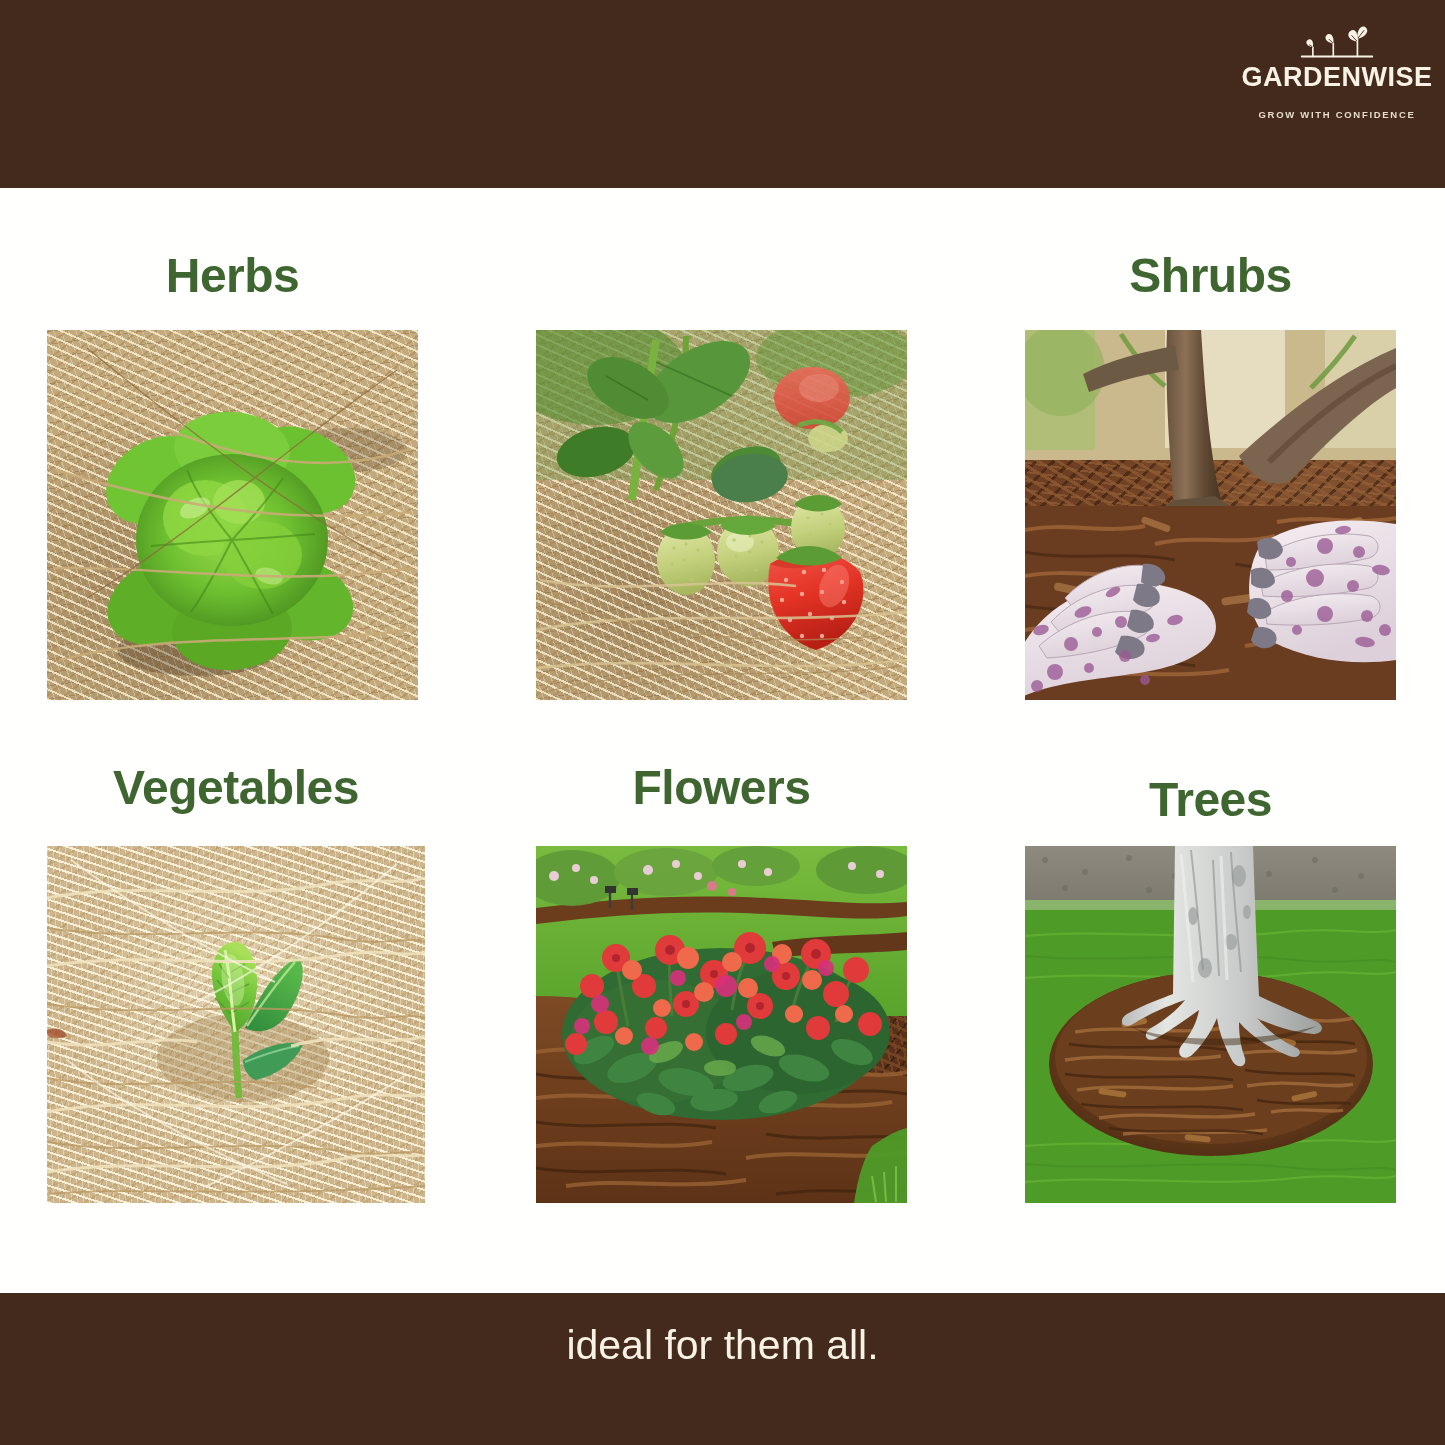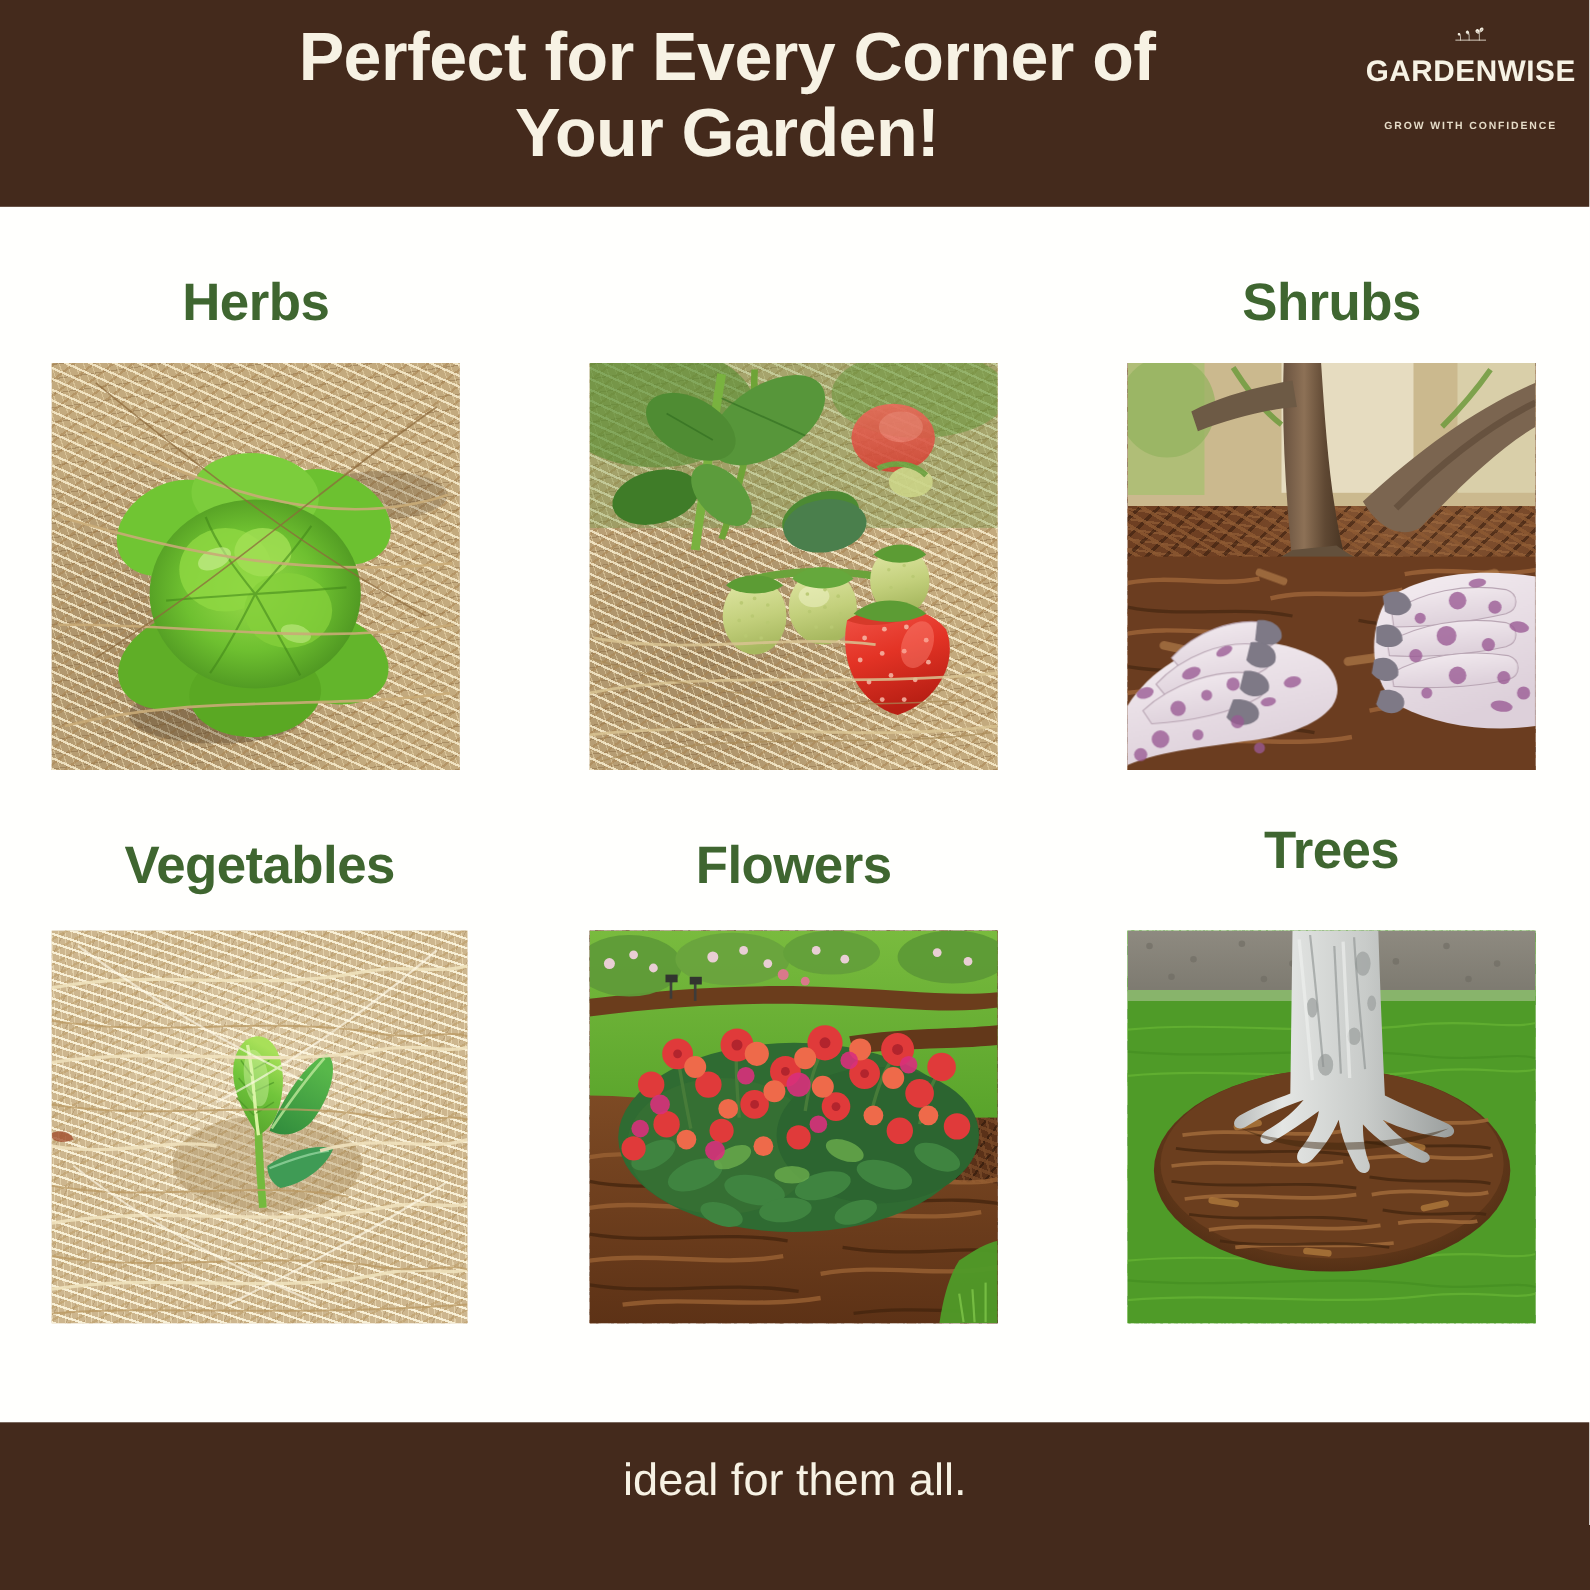--- a/index.html
+++ b/index.html
@@ -25,21 +25,21 @@
     font-size:62px;
     line-height:1.12;
     font-weight:bold;
     letter-spacing:-0.5px;
   }
   .header-title .l2{display:block;}
 
   
   .logo{
     position:absolute;right:12px;top:24px;width:192px;height:96px;
-    display:flex;flex-direction:column;align-items:center;justify-content:flex-start;gap:12px;
+    display:flex;flex-direction:column;align-items:center;justify-content:flex-start;
   }
   .logo-mark{width:96px;height:42px;display:block;}
   .logo-word{
     color:#F7F2E4;font-size:27px;font-weight:bold;
     letter-spacing:0.5px;line-height:1;margin-top:1px;
   }
   .logo-tag{
     color:#E6DCC8;font-size:9.5px;font-weight:bold;
     letter-spacing:1.7px;margin-top:18px;
   }
@@ -116,24 +116,20 @@
       repeating-linear-gradient(-76deg, rgba(40,108,20,.55) 0 2px, rgba(0,0,0,0) 2px 7px),
       radial-gradient(circle at 40% 60%, rgba(150,220,90,.35), rgba(0,0,0,0) 60%);
   }
 </style>
 </head>
 <body>
 
 <div class="page">
 
   <div class="header">
-    <div class="header-title">
-      <span>Perfect for Every Corner of</span>
-      <span class="l2">Your Garden!</span>
-    </div>
 
     <div class="logo">
       <svg class="logo-mark" viewBox="0 0 96 42">
         <g fill="none" stroke="#F7F2E4" stroke-width="1.8" stroke-linecap="round">
 
           <line x1="10" y1="35" x2="86" y2="35" stroke-width="2"></line>
 
           <line x1="22" y1="35" x2="22" y2="25"></line>
           <path d="M22 25 C15 24 13 19 17 17 C21 15 23 20 22 25 Z" fill="#F7F2E4" stroke="none"></path>
           <path d="M18.5 22.5 L21.3 24.6" stroke="#442A1C" stroke-width="1"></path>
@@ -700,21 +696,21 @@
             <path d="M20 214 C80 262 160 304 240 338"></path>
             <path d="M360 228 C300 268 230 306 160 340"></path>
           </g>
 
           <path d="M0 184 C10 180 18 184 20 190 C12 194 2 192 0 188 Z" fill="#a3502f" opacity=".8"></path>
         </svg>
       </div>
     </div>
 
     <div class="cell" style="left:1025px;top:546px;width:371px;height:512px;">
-      <div class="cell-label" style="top:12px;">Trees</div>
+      <div class="cell-label" style="top:38px;">Trees</div>
       <div class="photo grass" style="left:0;top:112px;width:371px;height:357px;">
         <svg class="layer" viewBox="0 0 371 357" preserveAspectRatio="none">
           <defs>
             <linearGradient id="trunkW" x1="0" y1="0" x2="1" y2="0">
               <stop offset="0%" stop-color="#b9bcbb"></stop>
               <stop offset="22%" stop-color="#e4e6e4"></stop>
               <stop offset="60%" stop-color="#c8cbc9"></stop>
               <stop offset="100%" stop-color="#9a9e9d"></stop>
             </linearGradient>
             <radialGradient id="ringG" cx="50%" cy="45%" r="60%">

